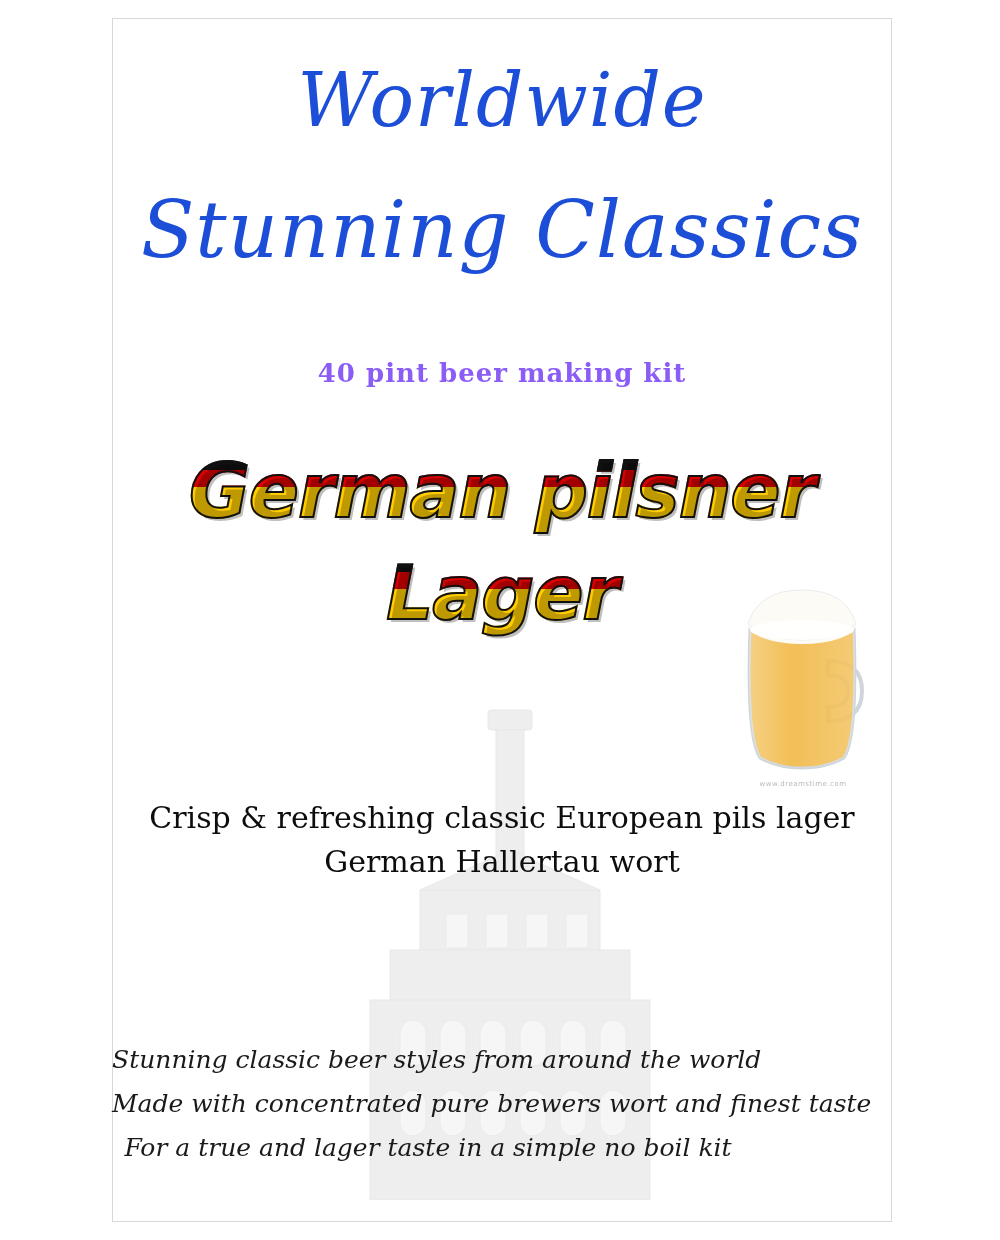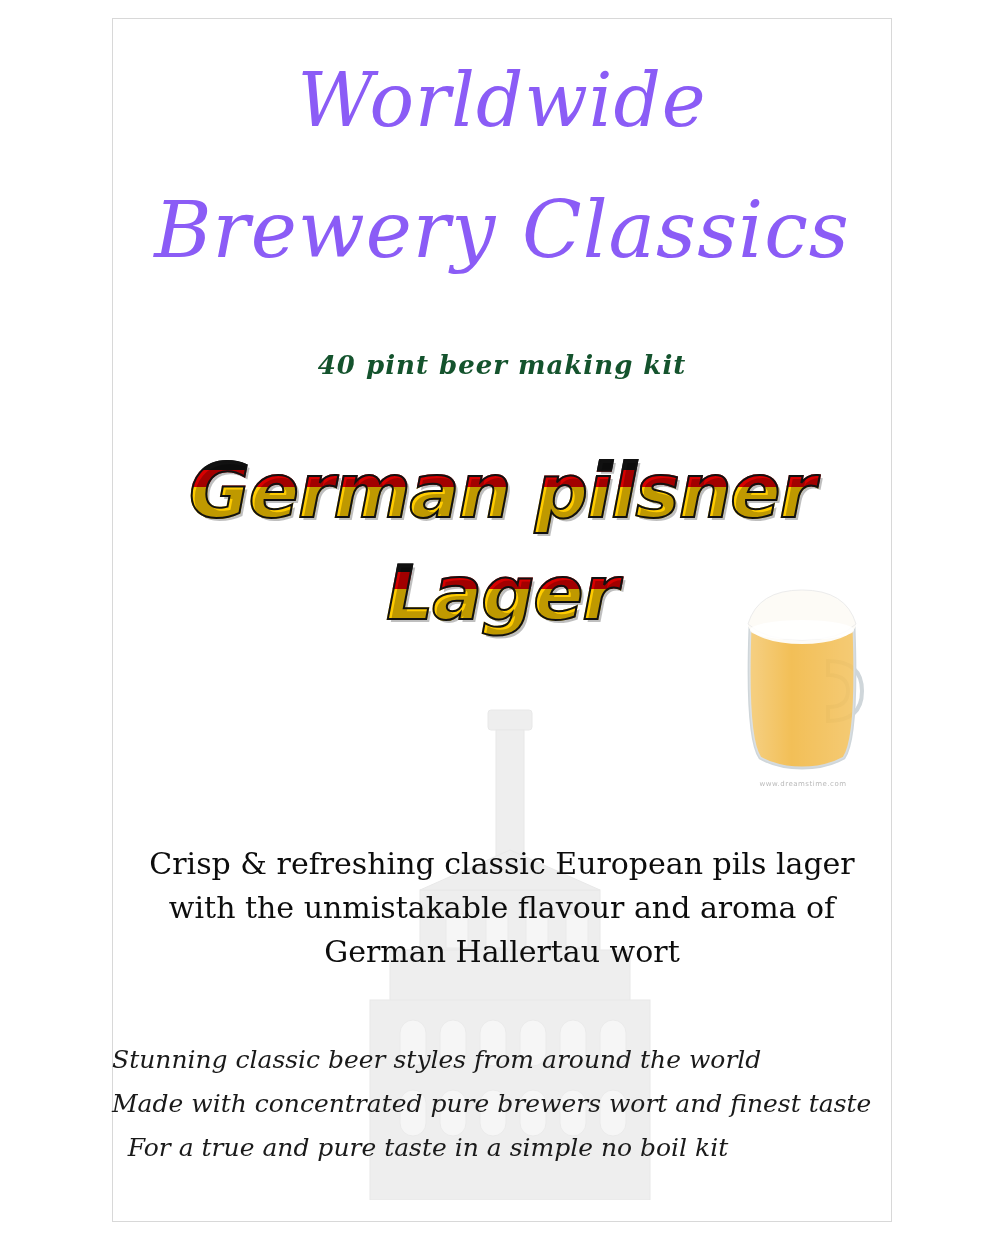--- a/index.html
+++ b/index.html
@@ -53,45 +53,44 @@
     height: 1204px;
   }
 
   
   #brand-line-1, #brand-line-2 {
     position: absolute;
     width: 780px;
     text-align: center;
     font-family: "DejaVu Serif", serif;
     font-style: italic;
-    color: #8b5cf6;
+    color: #1d4ed8;
     white-space: nowrap;
     letter-spacing: 1px;
   }
   #brand-line-1 {
     top: 42px;
     font-size: 74px;
     line-height: 80px;
   }
   #brand-line-2 {
     top: 170px;
     font-size: 78px;
     line-height: 84px;
   }
 
   #kit-subtitle {
     position: absolute;
-    top: 332px;
+    top: 340px;
     width: 780px;
     text-align: center;
     font-family: "DejaVu Serif", serif;
     font-weight: bold;
-    font-style: italic;
     font-size: 26px;
-    color: #14532d;
+    color: #8b5cf6;
     letter-spacing: 1px;
   }
 
   
   #beer-name {
     position: absolute;
     top: 430px;
     width: 780px;
     text-align: center;
   }
@@ -131,21 +130,21 @@
     text-align: center;
     font-family: "DejaVu Sans", sans-serif;
     font-size: 7px;
     color: #b9b9b9;
     letter-spacing: 0.5px;
   }
 
   
   #description {
     position: absolute;
-    top: 824px;
+    top: 778px;
     width: 780px;
     text-align: center;
     font-family: "DejaVu Serif", serif;
     font-size: 30px;
     line-height: 44px;
     color: #0d0d0d;
   }
   #description .line { display: block; white-space: nowrap; }
 
   
@@ -195,21 +194,21 @@
       <rect x="86" y="214" width="22" height="34"></rect>
       <rect x="126" y="214" width="22" height="34"></rect>
       <rect x="166" y="214" width="22" height="34"></rect>
       <rect x="206" y="214" width="22" height="34"></rect>
     </g>
   </svg>
 
   <div class="content">
 
     <div id="brand-line-1">Worldwide</div>
-    <div id="brand-line-2">Brewery Classics</div>
+    <div id="brand-line-2">Stunning Classics</div>
 
     <div id="kit-subtitle">40 pint beer making kit</div>
 
     <div id="beer-name">
       <span id="beer-name-line-1" class="flag-text">German pilsner</span>
       <span id="beer-name-line-2" class="flag-text">Lager</span>
     </div>
 
 
     <div class="mug" id="mug-right">
@@ -226,24 +225,23 @@
         </defs>
         <ellipse cx="74" cy="58" rx="54" ry="20" fill="#fdfbf6"></ellipse>
         <path d="M20 58 q10 -34 54 -34 q44 0 54 34 q-16 16 -54 16 q-38 0 -54 -16 z" fill="#fdfbf6" stroke="#ececec" stroke-width="1"></path>
         <ellipse cx="74" cy="64" rx="52" ry="10" fill="#ffffff" opacity="0.85"></ellipse>
       </svg>
       <div class="mug-caption">www.dreamstime.com</div>
     </div>
 
     <div id="description">
       <span class="line">Crisp &amp; refreshing classic European pils lager</span>
-      <span class="line">with the unmistakable flavour and aroma of</span>
       <span class="line">German Hallertau wort</span>
     </div>
 
     <div id="footer">
       <span class="line">Stunning classic beer styles from around the world</span>
       <span class="line">Made with concentrated pure brewers wort and finest taste</span>
-      <span class="line">For a true and pure taste in a simple no boil kit</span>
+      <span class="line">For a true and lager taste in a simple no boil kit</span>
     </div>
 
   </div>
 </div>
 
 </body></html>

